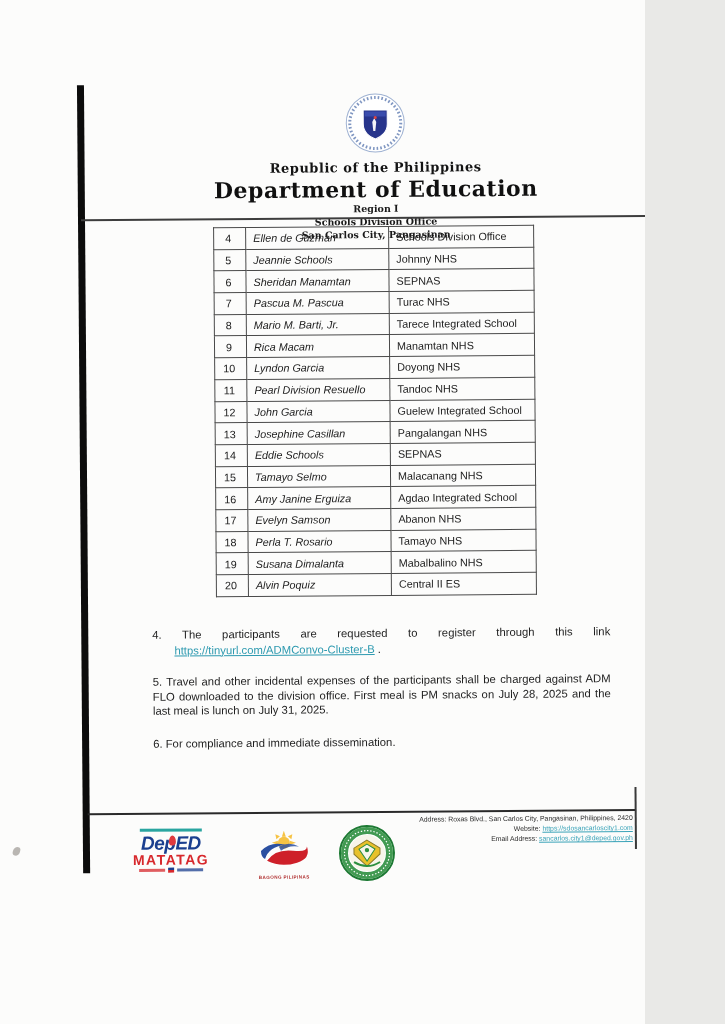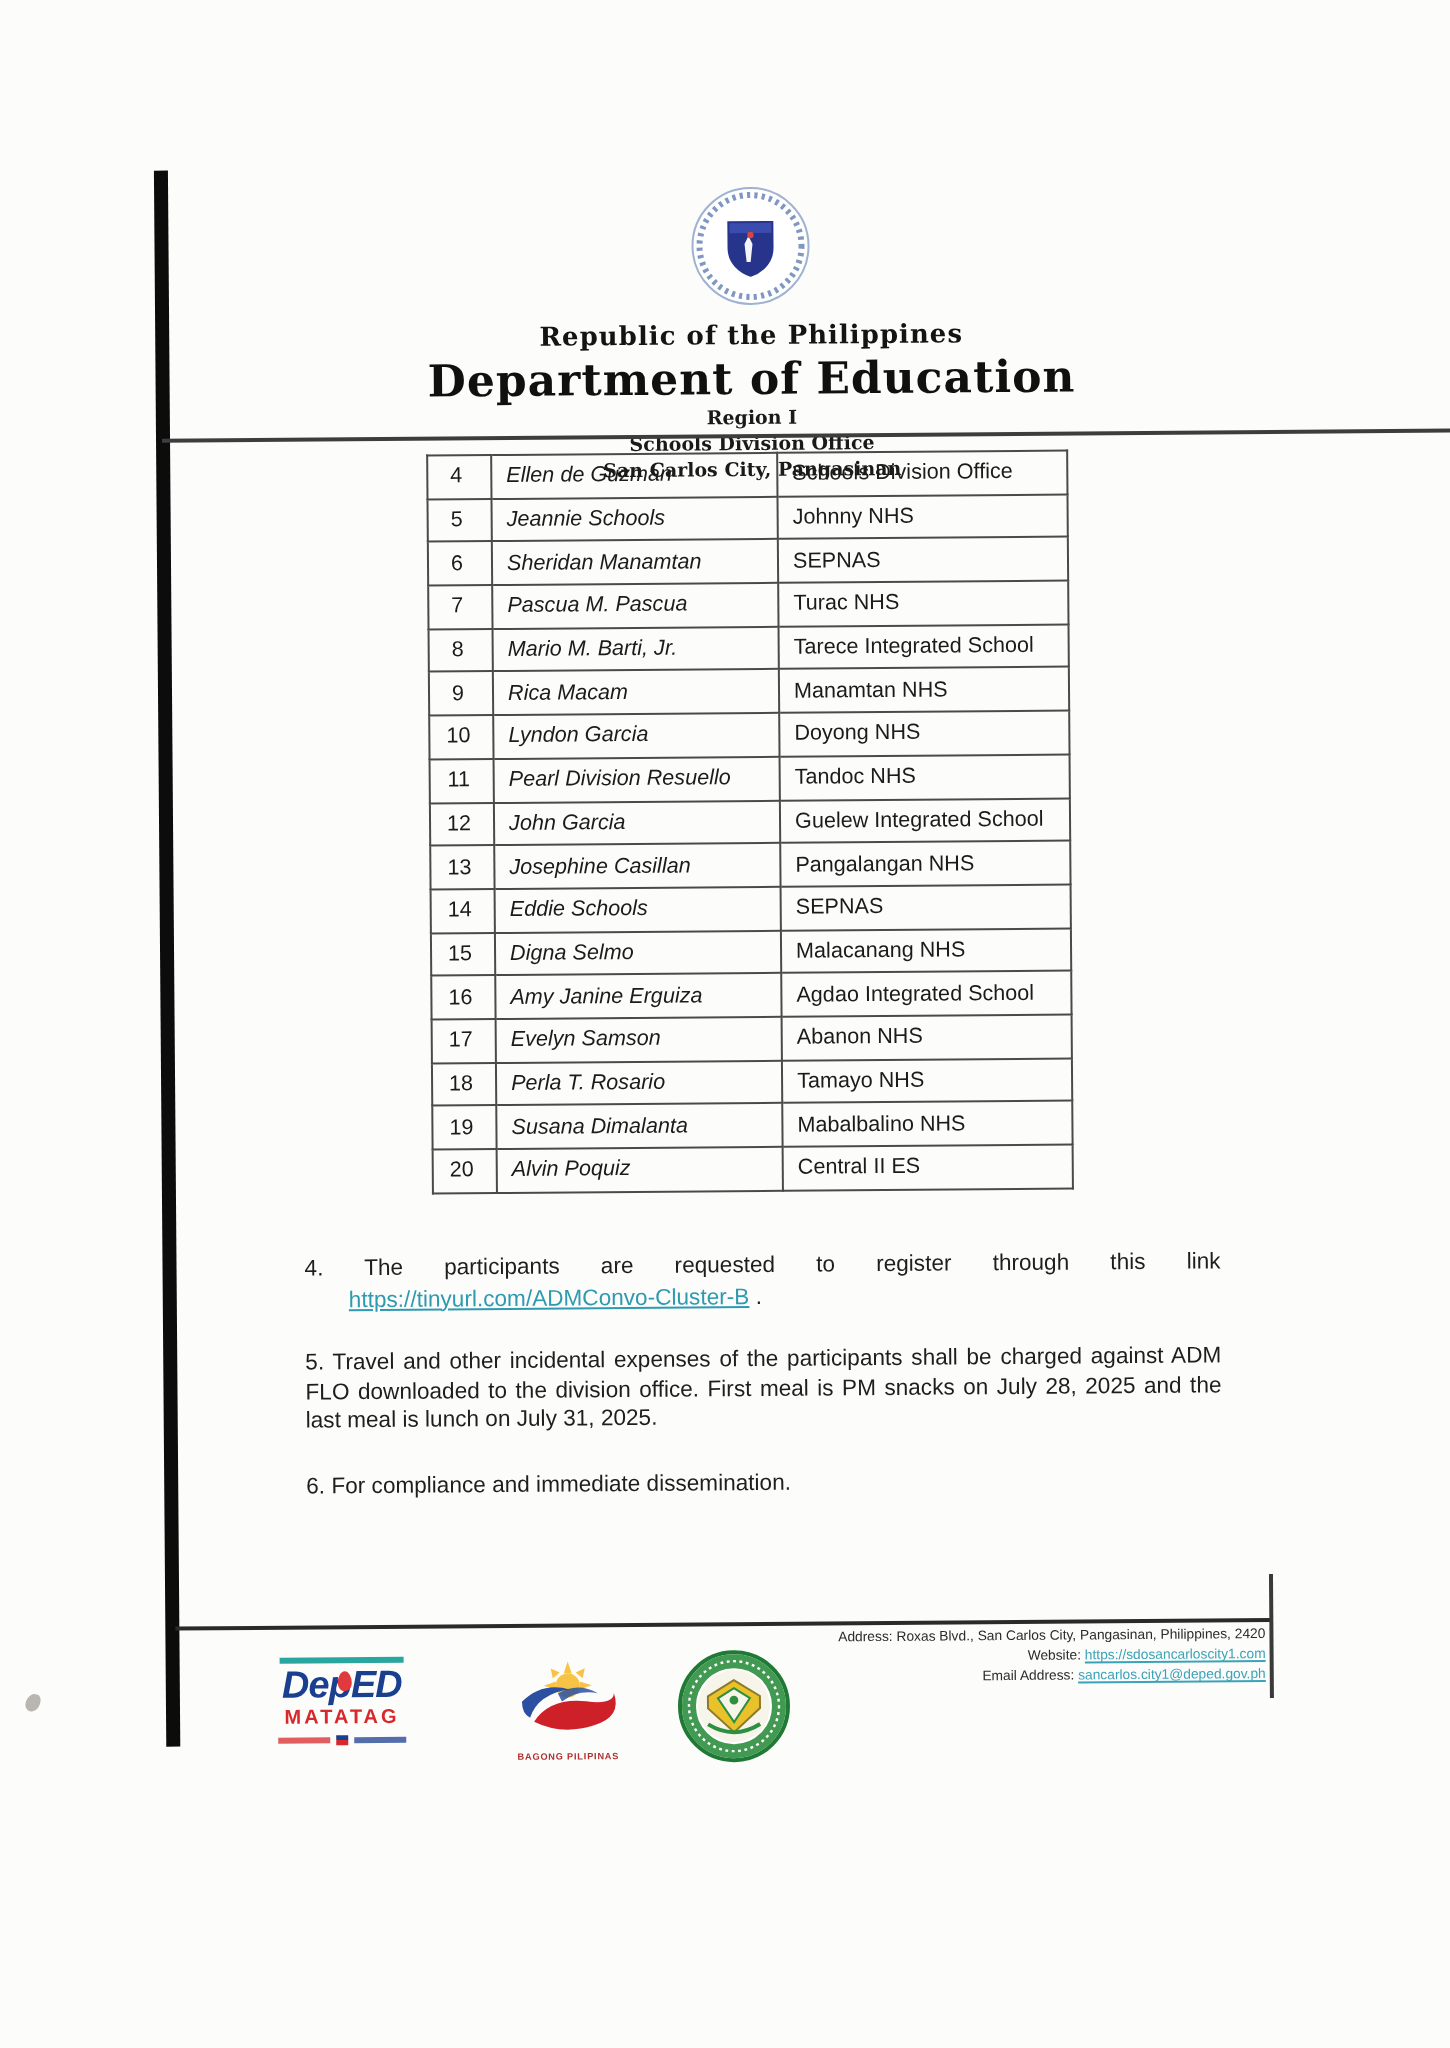--- a/index.html
+++ b/index.html
@@ -1,17 +1,17 @@
 <!DOCTYPE html>
 <html><head>
 <meta charset="utf-8">
 <style>
   html,body{margin:0;padding:0;background:#e9e9e7;}
   #canvas{
-    position:relative;width:725px;height:1024px;overflow:hidden;
+    position:relative;width:645px;height:1024px;overflow:hidden;
     background:#fcfcfb;
     font-family:"Liberation Sans",sans-serif;
     color:#1f1f1f;
   }
   #tilt{position:absolute;inset:0;transform:rotate(-0.45deg);transform-origin:375px 90px;}
 
   
   .black-bar{position:absolute;left:77px;top:83px;width:7px;height:788px;background:#0c0c0c;}
   .speck{position:absolute;left:7px;top:844px;width:7px;height:9px;background:#b9b6b2;border-radius:60% 40% 55% 45%;transform:rotate(18deg);}
 
@@ -50,21 +50,21 @@
   .footer-rule{position:absolute;left:82px;top:811px;width:548px;height:2px;background:#2a2a2a;}
   .footer-vline{position:absolute;left:629px;top:789px;width:2px;height:62px;background:#3a3a3a;}
   .contact{position:absolute;left:300px;top:815px;width:327px;text-align:right;font-size:6.9px;line-height:10px;color:#2b2b2b;}
   .contact .link{color:#3aa3b8;}
 
   
   .deped-logo{position:absolute;left:112px;top:827px;width:106px;height:52px;text-align:center;}
   .deped-topbar{width:62px;height:3px;background:#2aa5a0;margin:0 auto 1px auto;}
   .deped-word{position:relative;font-size:19px;font-weight:bold;font-style:italic;color:#1b3f8f;letter-spacing:-0.5px;line-height:21px;}
   .deped-flame{position:absolute;left:51px;top:3px;width:7px;height:10px;background:#e03a3e;border-radius:50% 50% 50% 50%/60% 60% 40% 40%;}
-  .matatag-word{font-size:10px;font-weight:bold;color:#d7282c;letter-spacing:1.5px;line-height:12px;}
+  .matatag-word{font-size:14px;font-weight:bold;color:#d7282c;letter-spacing:1.5px;line-height:12px;}
   .matatag-sub{display:flex;justify-content:center;gap:3px;margin-top:2px;align-items:center;}
   .matatag-sub .bar-red{width:26px;height:3px;background:#d7282c;opacity:.75;}
   .matatag-sub .bar-blue{width:26px;height:3px;background:#1b3f8f;opacity:.75;}
   .matatag-sub .flag{width:6px;height:5px;background:linear-gradient(180deg,#1b3f8f 50%,#d7282c 50%);}
 
   
   .bagong-logo{position:absolute;left:243px;top:828px;width:70px;height:52px;text-align:center;}
   .bagong-caption{font-size:4.6px;font-weight:bold;color:#b03030;letter-spacing:.4px;margin-top:-2px;}
 
   
@@ -150,21 +150,21 @@
             <td>Josephine Casillan</td>
             <td>Pangalangan NHS</td>
           </tr>
           <tr>
             <td>14</td>
             <td>Eddie Schools</td>
             <td>SEPNAS</td>
           </tr>
           <tr>
             <td>15</td>
-            <td>Digna Selmo</td>
+            <td>Tamayo Selmo</td>
             <td>Malacanang NHS</td>
           </tr>
           <tr>
             <td>16</td>
             <td>Amy Janine Erguiza</td>
             <td>Agdao Integrated School</td>
           </tr>
           <tr>
             <td>17</td>
             <td>Evelyn Samson</td>

